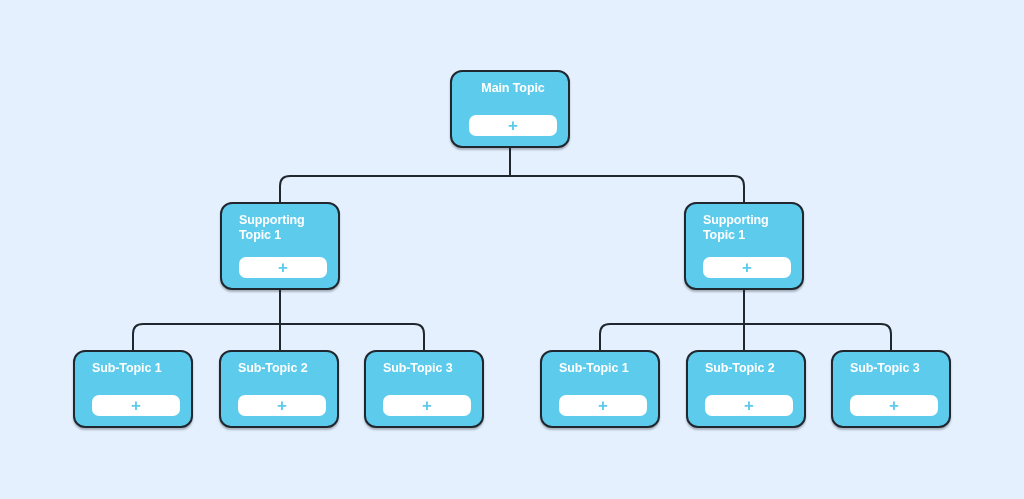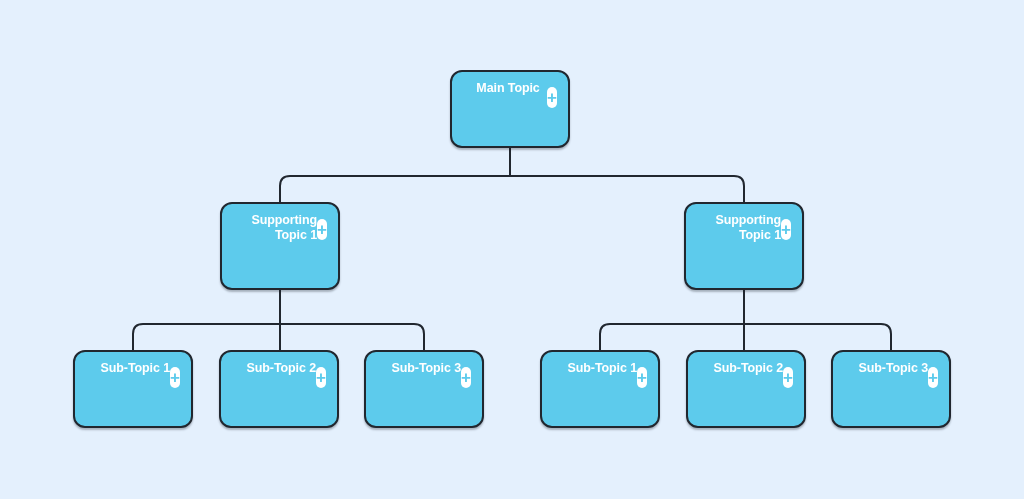--- a/index.html
+++ b/index.html
@@ -28,32 +28,32 @@
     pointer-events: none;
   }
   .node {
     position: absolute;
     box-sizing: border-box;
     background: #5dcbec;
     border: 2px solid #21272f;
     border-radius: 12px;
     box-shadow: 0 2px 2px rgba(25, 32, 42, 0.30);
     display: flex;
-    flex-direction: row;
+    flex-direction: column;
     justify-content: flex-start;
     padding: 9px 11px 10px 17px;
     z-index: 2;
   }
   .node-label {
     color: #ffffff;
     font-weight: bold;
     font-size: 12.5px;
     line-height: 14.5px;
     letter-spacing: -0.1px;
-    text-align: right;
+    text-align: left;
     white-space: pre-line;
     flex: 1 1 auto;
   }
   .add-button {
     background: #ffffff;
     border-radius: 7px;
     height: 21px;
     margin-top: 6px;
     display: flex;
     align-items: center;

